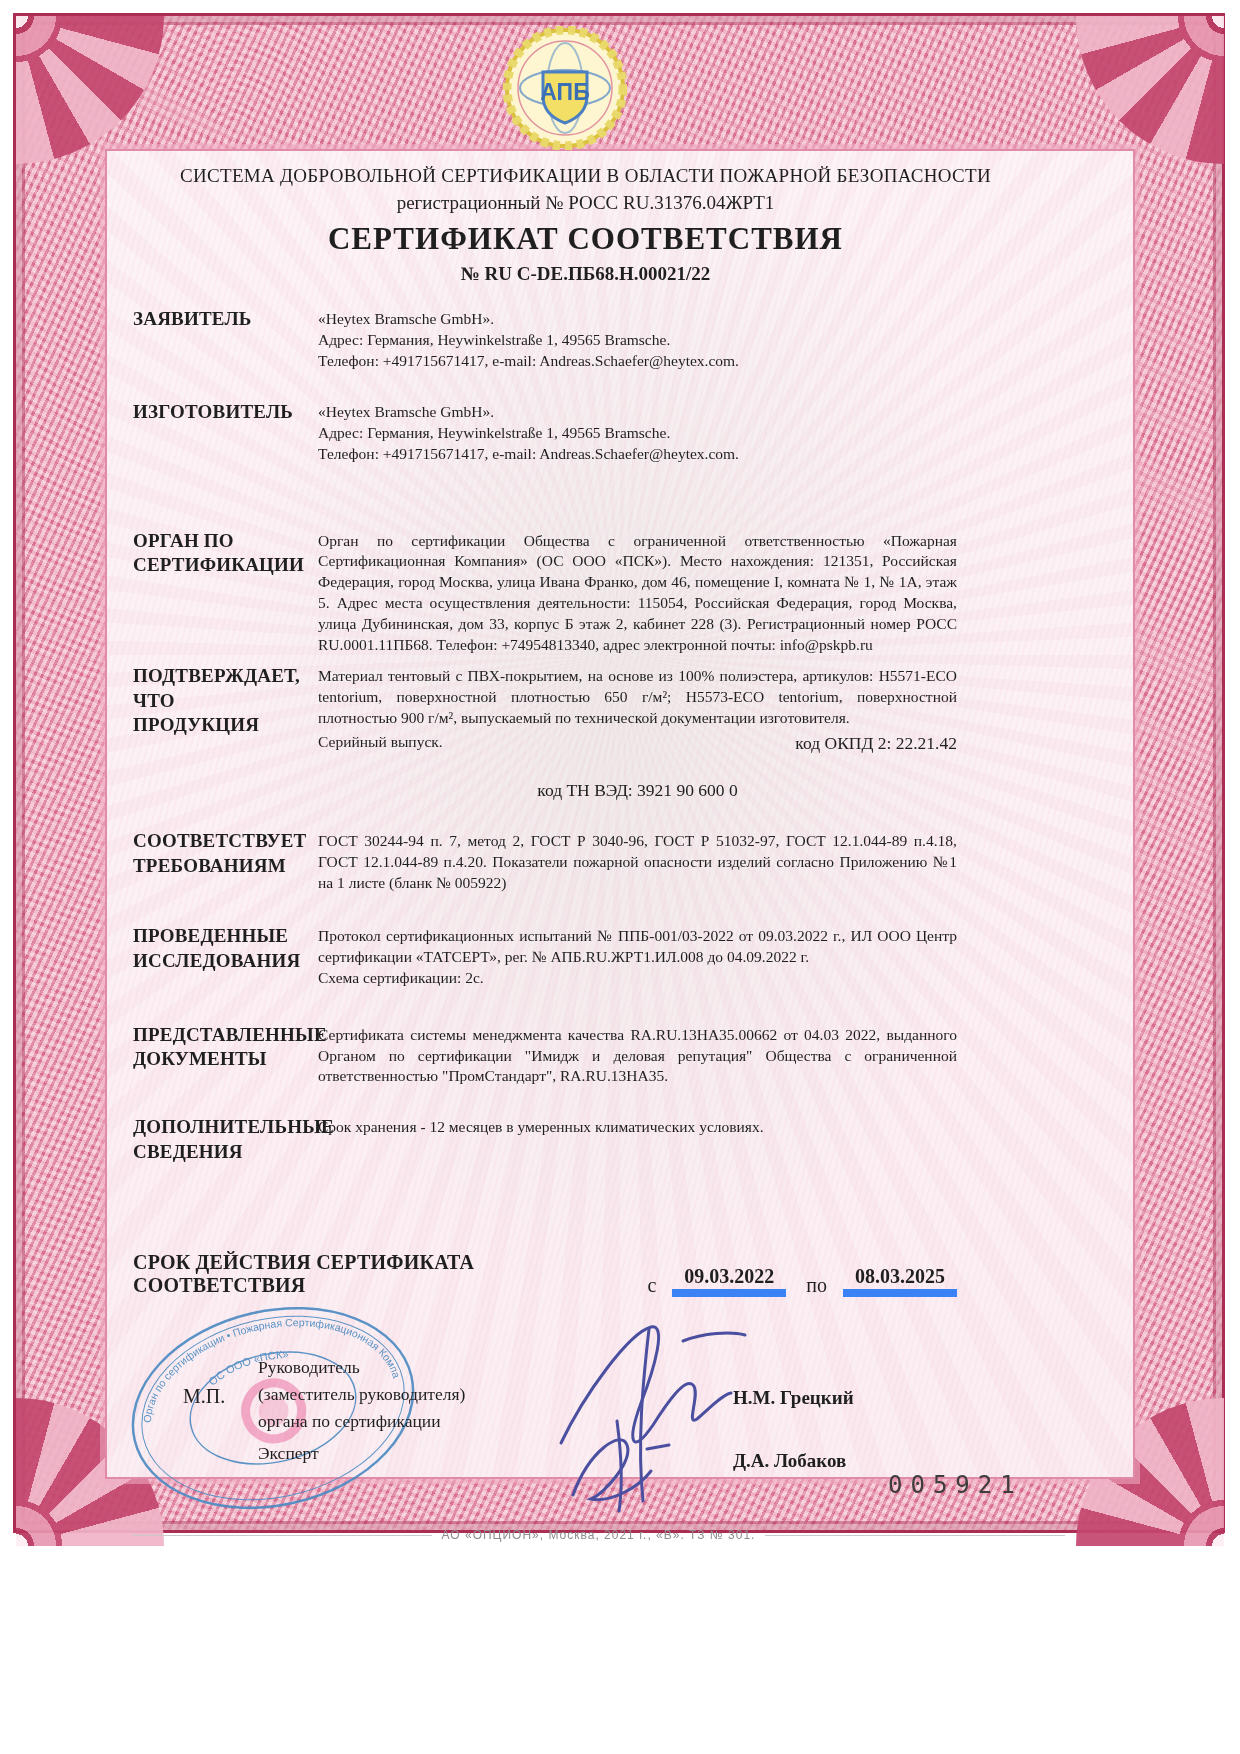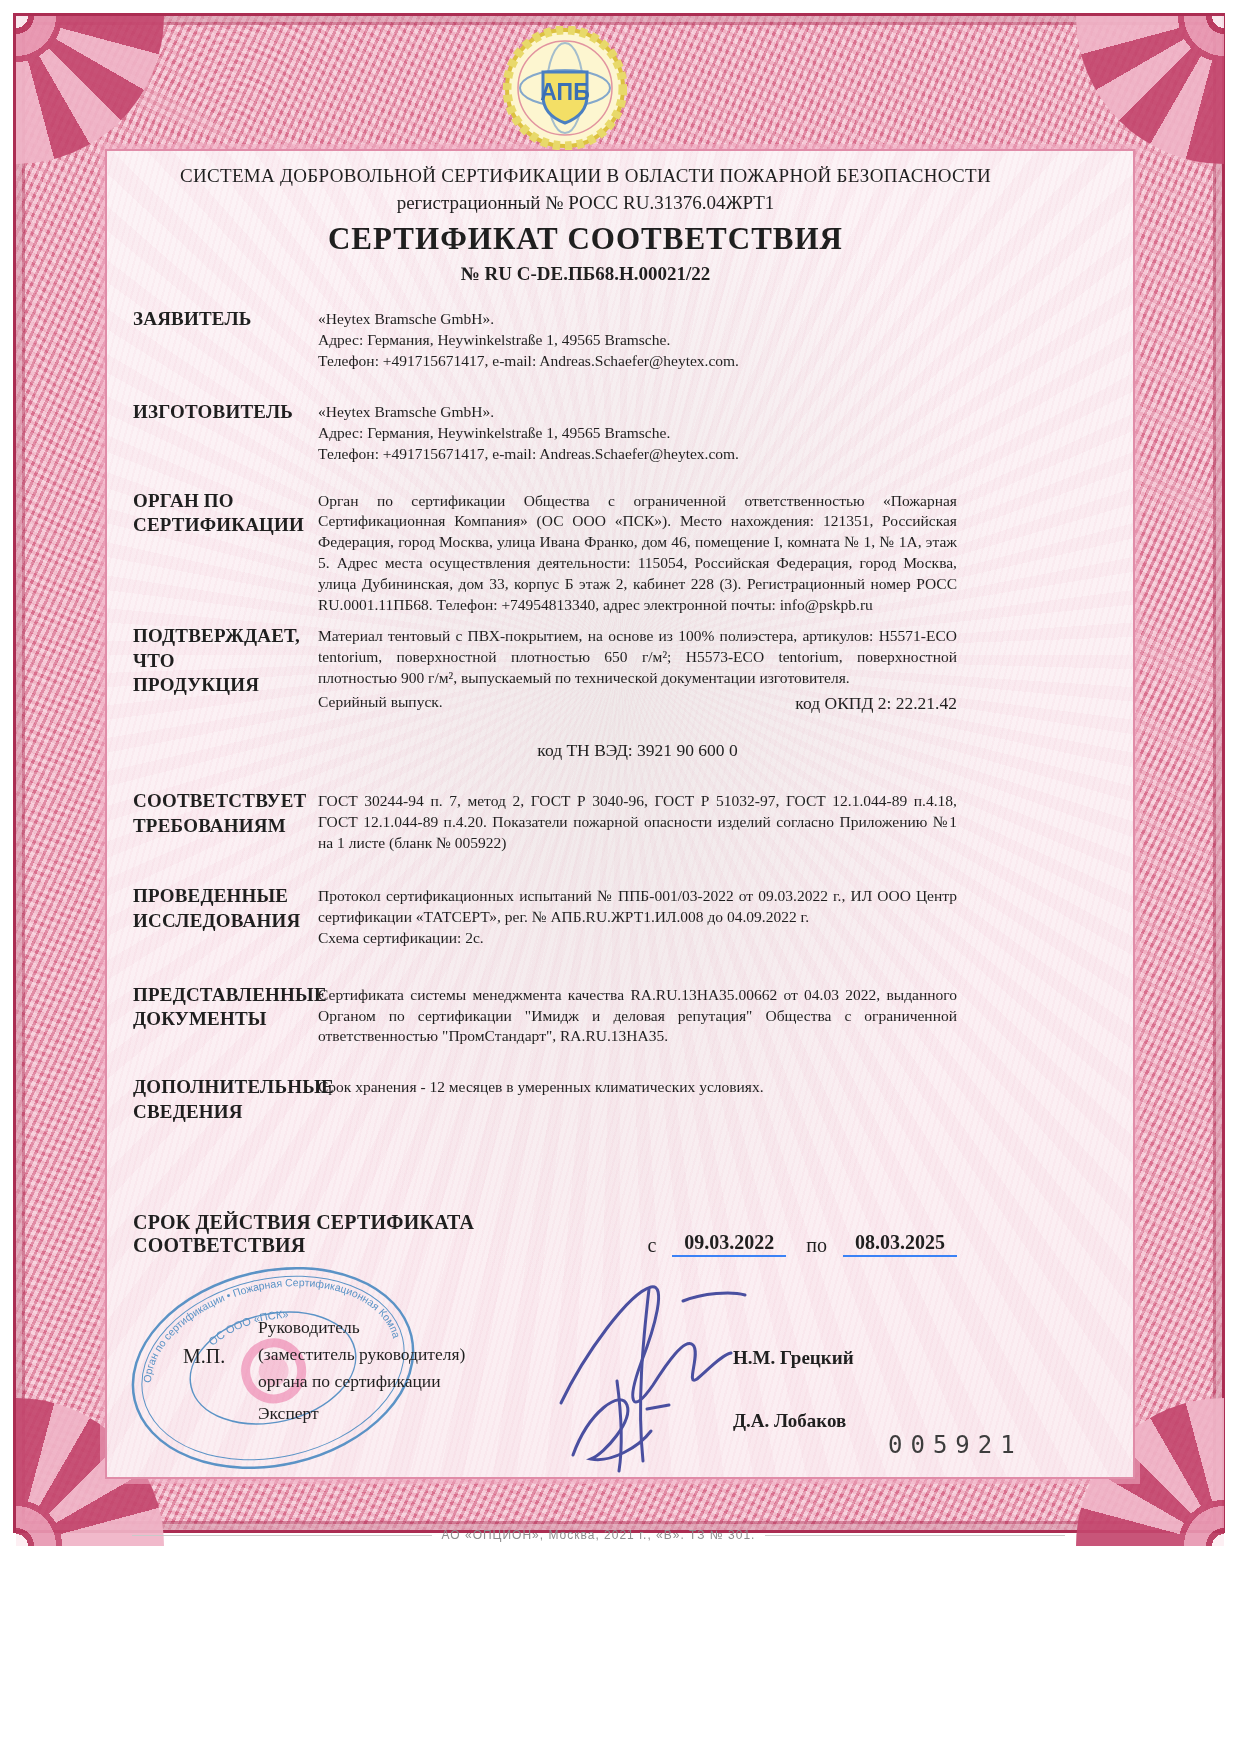--- a/index.html
+++ b/index.html
@@ -58,21 +58,21 @@
   .row .bodytxt { flex:1; font-size:15.5px; line-height:1.35; text-align:justify; padding-top:2px; }
   .bodytxt p { margin:0; }
   .codes-row { display:flex; justify-content:space-between; margin-top:3px; }
   .code-right { text-align:center; font-size:17.5px; }
   .tnved { margin-top:24px; }
   
   .validity { display:flex; align-items:flex-end; margin-top:86px; font-size:20px; }
   .validity .vlabel { font-weight:bold; letter-spacing:.2px; }
   .validity .w { margin-left:38px; }
   .validity .w2 { margin-left:20px; }
-  .validity .d { margin-left:16px; font-weight:bold; border-bottom:2px solid #3b82f6; padding:0 12px 1px 12px; }
+  .validity .d { margin-left:16px; font-weight:bold; border-bottom:8px solid #3b82f6; padding:0 12px 1px 12px; }
   
   .sig-block { position:relative; height:220px; margin-top:14px; }
   .stamp { position:absolute; left:-10px; top:-8px; width:300px; height:210px; opacity:.9; }
   .mp { position:absolute; left:50px; top:74px; font-size:20px; }
   .role { position:absolute; left:125px; top:43px; font-size:17.5px; line-height:1.55; }
   .sig1 { position:absolute; left:400px; top:4px; width:230px; height:190px; }
   .sig2 { position:absolute; left:418px; top:104px; width:130px; height:100px; }
   .pname { position:absolute; font-size:19px; font-weight:bold; }
   .head-name { left:600px; top:76px; }
   .expert-role { position:absolute; left:125px; top:132px; font-size:17.5px; }
@@ -129,21 +129,21 @@
 
   <div class="row" style="margin-top:28px;">
     <div class="label">ИЗГОТОВИТЕЛЬ</div>
     <div class="bodytxt">
       <p>«Heytex Bramsche GmbH».</p>
       <p>Адрес: Германия, Heywinkelstraße 1, 49565 Bramsche.</p>
       <p>Телефон: +491715671417, e-mail: Andreas.Schaefer@heytex.com.</p>
     </div>
   </div>
 
-  <div class="row" style="margin-top:24px;">
+  <div class="row" style="margin-top:64px;">
     <div class="label">ОРГАН ПО
 СЕРТИФИКАЦИИ</div>
     <div class="bodytxt">
       <p>Орган по сертификации Общества с ограниченной ответственностью «Пожарная Сертификационная Компания» (ОС ООО «ПСК»). Место нахождения: 121351, Российская Федерация, город Москва, улица Ивана Франко, дом 46, помещение I, комната № 1, № 1А, этаж 5. Адрес места осуществления деятельности: 115054, Российская Федерация, город Москва, улица Дубининская, дом 33, корпус Б этаж 2, кабинет 228 (3). Регистрационный номер РОСС RU.0001.11ПБ68. Телефон: +74954813340, адрес электронной почты: info@pskpb.ru</p>
     </div>
   </div>
 
   <div class="row" style="margin-top:8px;">
     <div class="label">ПОДТВЕРЖДАЕТ,
 ЧТО

